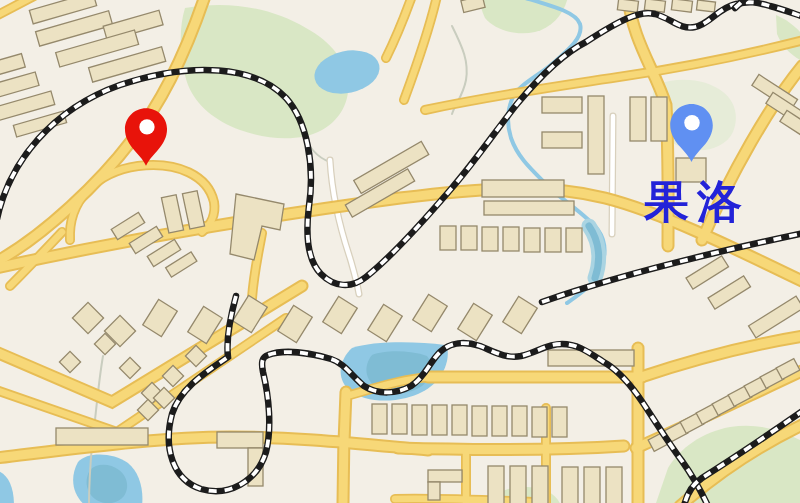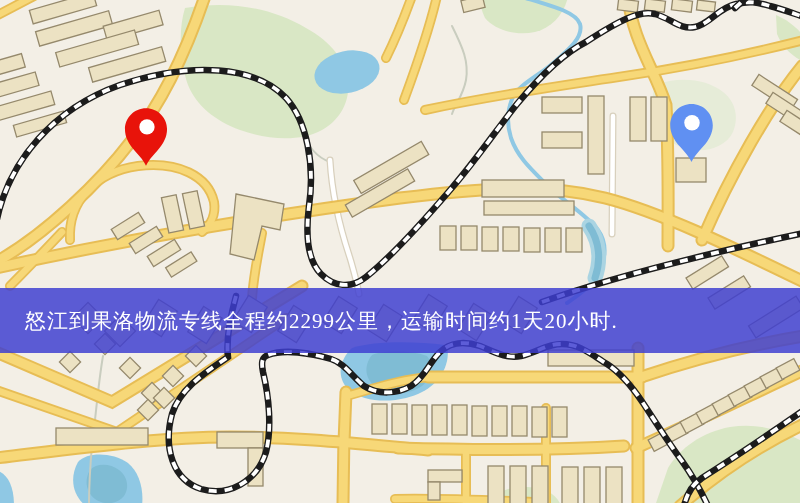--- a/index.html
+++ b/index.html
@@ -302,18 +302,16 @@
       <circle cx="24" cy="20.5" r="8" fill="#ffffff"></circle>
     </svg>
   </div>
 
   <div class="pin" style="left:668px;top:103px;">
     <svg width="47" height="60" viewBox="0 0 46 62">
       <path d="M23,1 C10.8,1 1,10.8 1,23 C1,31 5,38.5 11,45 C17,51.5 21,56.5 23,61 C25,56.5 29,51.5 35,45 C41,38.5 45,31 45,23 C45,10.8 35.2,1 23,1 Z" fill="#6090f2"></path>
       <circle cx="23.5" cy="20.5" r="8" fill="#ffffff"></circle>
     </svg>
   </div>
-
-  <div class="banner" style="background-color: rgba(62, 62, 208, 0.84);">
-    <span style="color: rgb(255, 255, 255);">怒江到果洛物流专线全程约2299公里，运输时间约1天20小时.</span>
-  </div>
+  <div class="pin-label" style="left: 644px; top: 180px; color: rgb(35, 35, 216);">果洛</div>
+
 
 </div>
 
 </body></html>

